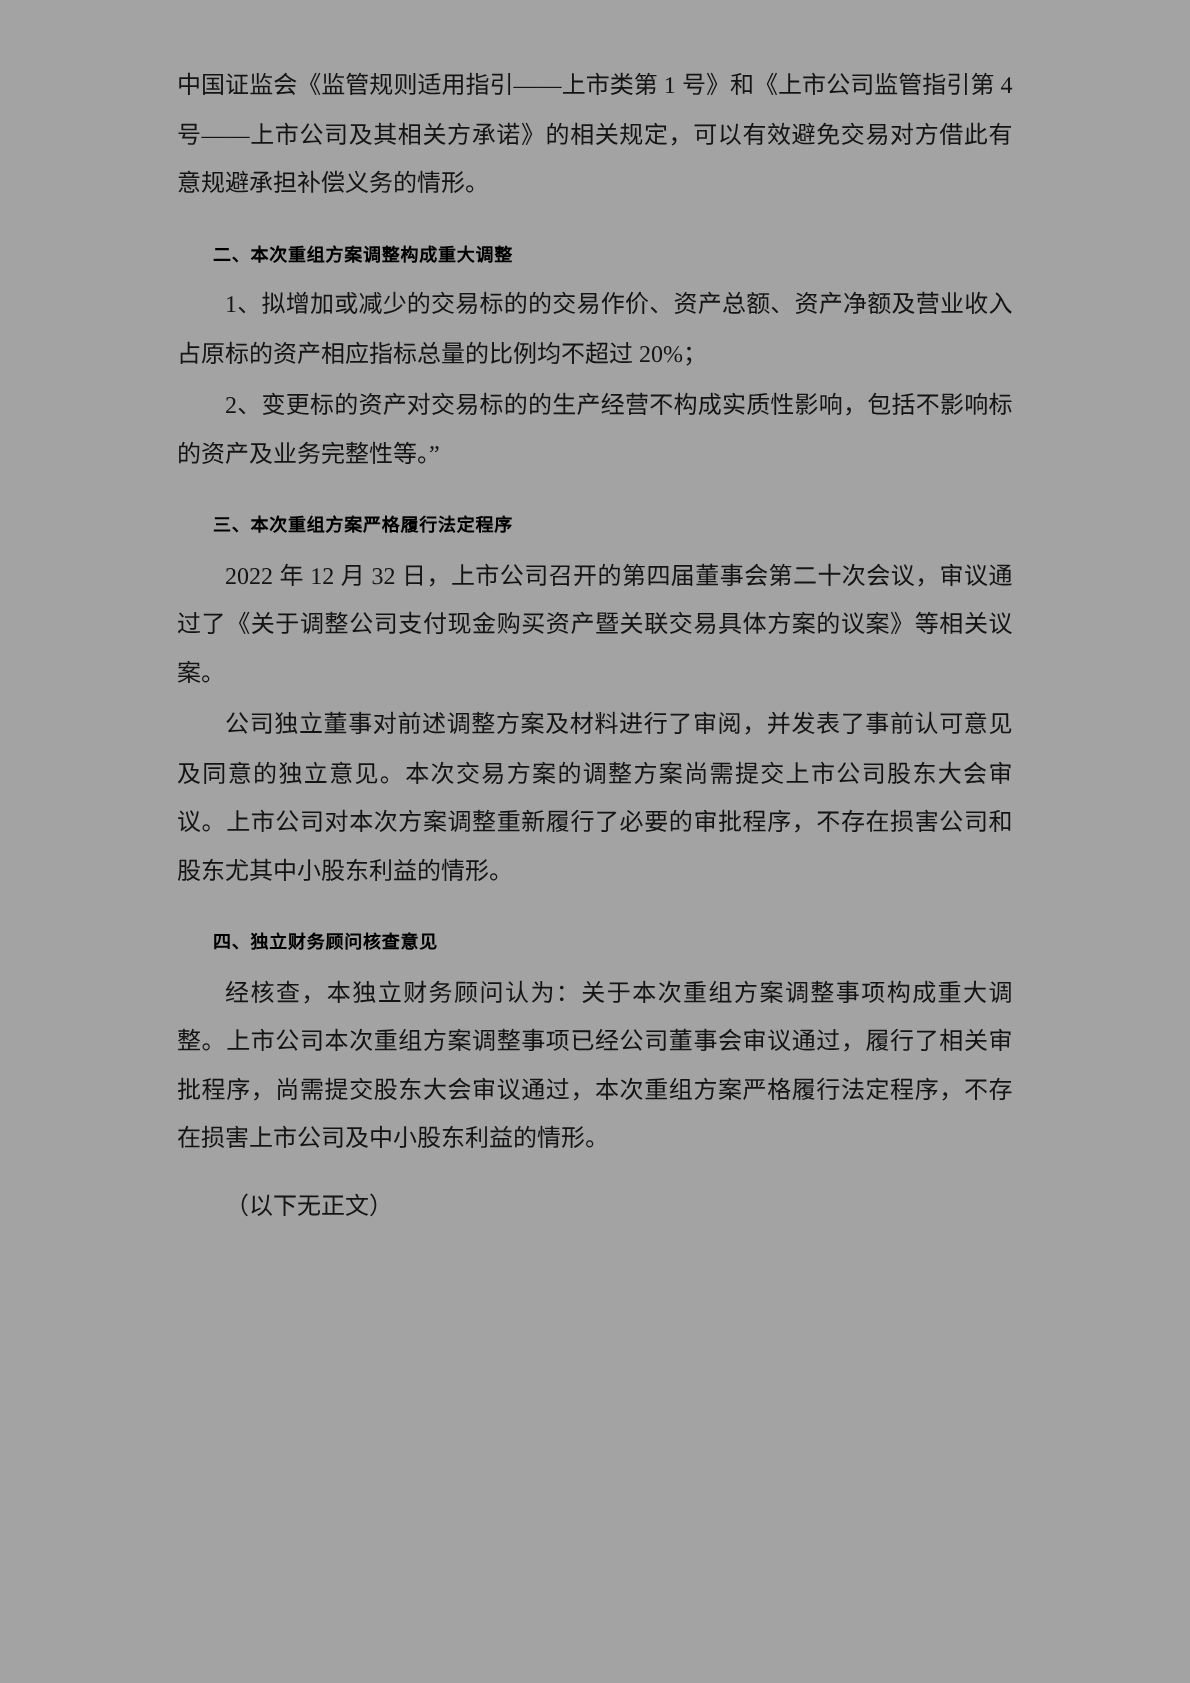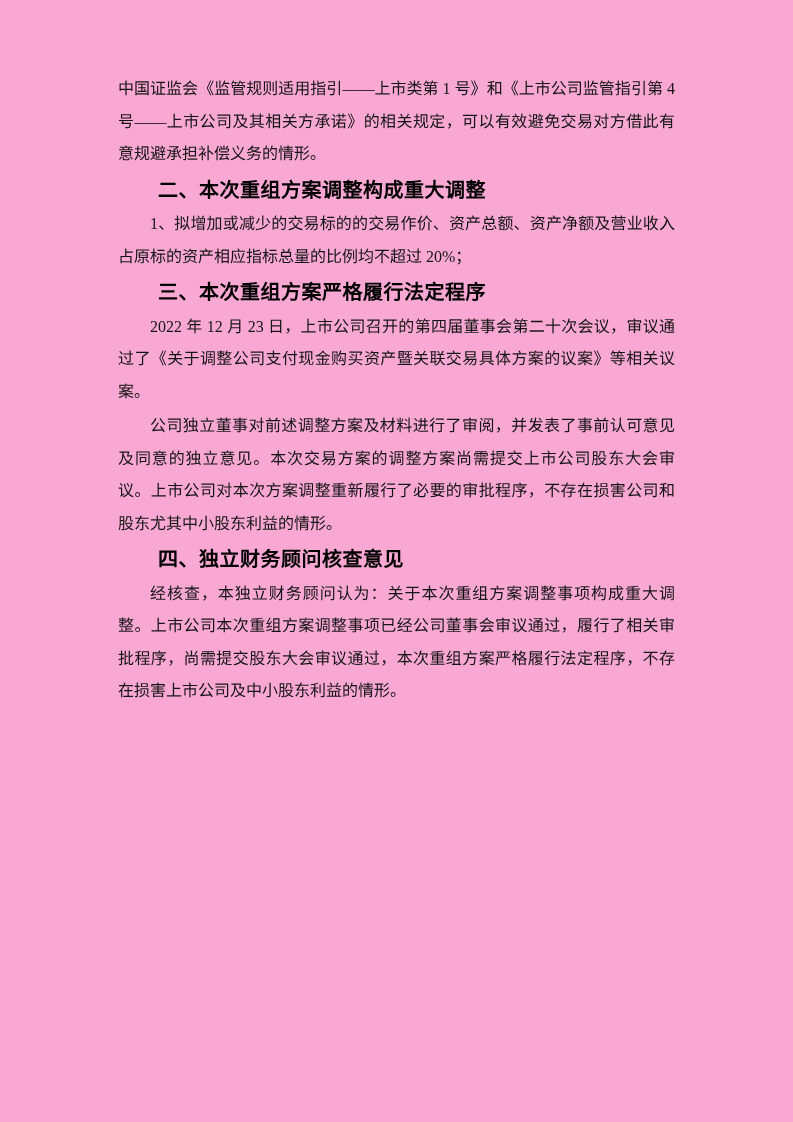--- a/index.html
+++ b/index.html
@@ -5,43 +5,43 @@
   html, body {
     margin: 0;
     padding: 0;
     background: #ffffff;
   }
   .page {
     position: relative;
     width: 793px;
     height: 1122px;
     margin: 0 auto;
-    background: #f9a8d4;
+    background: #a3a3a3;
     box-sizing: border-box;
-    padding: 71px 118px 40px 118px;
+    padding: 40px 118px 40px 118px;
     overflow: hidden;
     font-family: "Liberation Serif", "DejaVu Serif", serif;
     font-size: 16px;
     line-height: 32.5px;
     color: #141414;
   }
   .para {
     margin: 2px 0 0 0;
     text-align: justify;
     text-justify: inter-ideograph;
     text-indent: 2em;
     word-break: break-all;
   }
   .para.no-indent {
     text-indent: 0;
   }
   .heading {
-    margin: 3px 0 0 0;
+    margin: 14px 0 0 0;
     font-family: "Liberation Sans", "DejaVu Sans", sans-serif;
-    font-size: 20px;
+    font-size: 12px;
     line-height: 32.5px;
     font-weight: 700;
     color: #000000;
     text-indent: 2em;
     letter-spacing: 0.5px;
   }
   .closing {
     margin-top: 12px;
   }
 </style>
@@ -51,26 +51,28 @@
 <div class="page">
 
   <p class="para no-indent">中国证监会《监管规则适用指引——上市类第 1 号》和《上市公司监管指引第 4 号——上市公司及其相关方承诺》的相关规定，可以有效避免交易对方借此有意规避承担补偿义务的情形。</p>
 
   <h2 class="heading">二、本次重组方案调整构成重大调整</h2>
 
 
 
   <p class="para">1、拟增加或减少的交易标的的交易作价、资产总额、资产净额及营业收入占原标的资产相应指标总量的比例均不超过 20%；</p>
 
+  <p class="para">2、变更标的资产对交易标的的生产经营不构成实质性影响，包括不影响标的资产及业务完整性等。”</p>
 
 
   <h2 class="heading">三、本次重组方案严格履行法定程序</h2>
 
-  <p class="para">2022 年 12 月 23 日，上市公司召开的第四届董事会第二十次会议，审议通过了《关于调整公司支付现金购买资产暨关联交易具体方案的议案》等相关议案。</p>
+  <p class="para">2022 年 12 月 32 日，上市公司召开的第四届董事会第二十次会议，审议通过了《关于调整公司支付现金购买资产暨关联交易具体方案的议案》等相关议案。</p>
 
   <p class="para">公司独立董事对前述调整方案及材料进行了审阅，并发表了事前认可意见及同意的独立意见。本次交易方案的调整方案尚需提交上市公司股东大会审议。上市公司对本次方案调整重新履行了必要的审批程序，不存在损害公司和股东尤其中小股东利益的情形。</p>
 
   <h2 class="heading">四、独立财务顾问核查意见</h2>
 
   <p class="para">经核查，本独立财务顾问认为：关于本次重组方案调整事项构成重大调整。上市公司本次重组方案调整事项已经公司董事会审议通过，履行了相关审批程序，尚需提交股东大会审议通过，本次重组方案严格履行法定程序，不存在损害上市公司及中小股东利益的情形。</p>
 
+  <p class="para closing">（以下无正文）</p>
 
 </div>
 
 </body></html>

